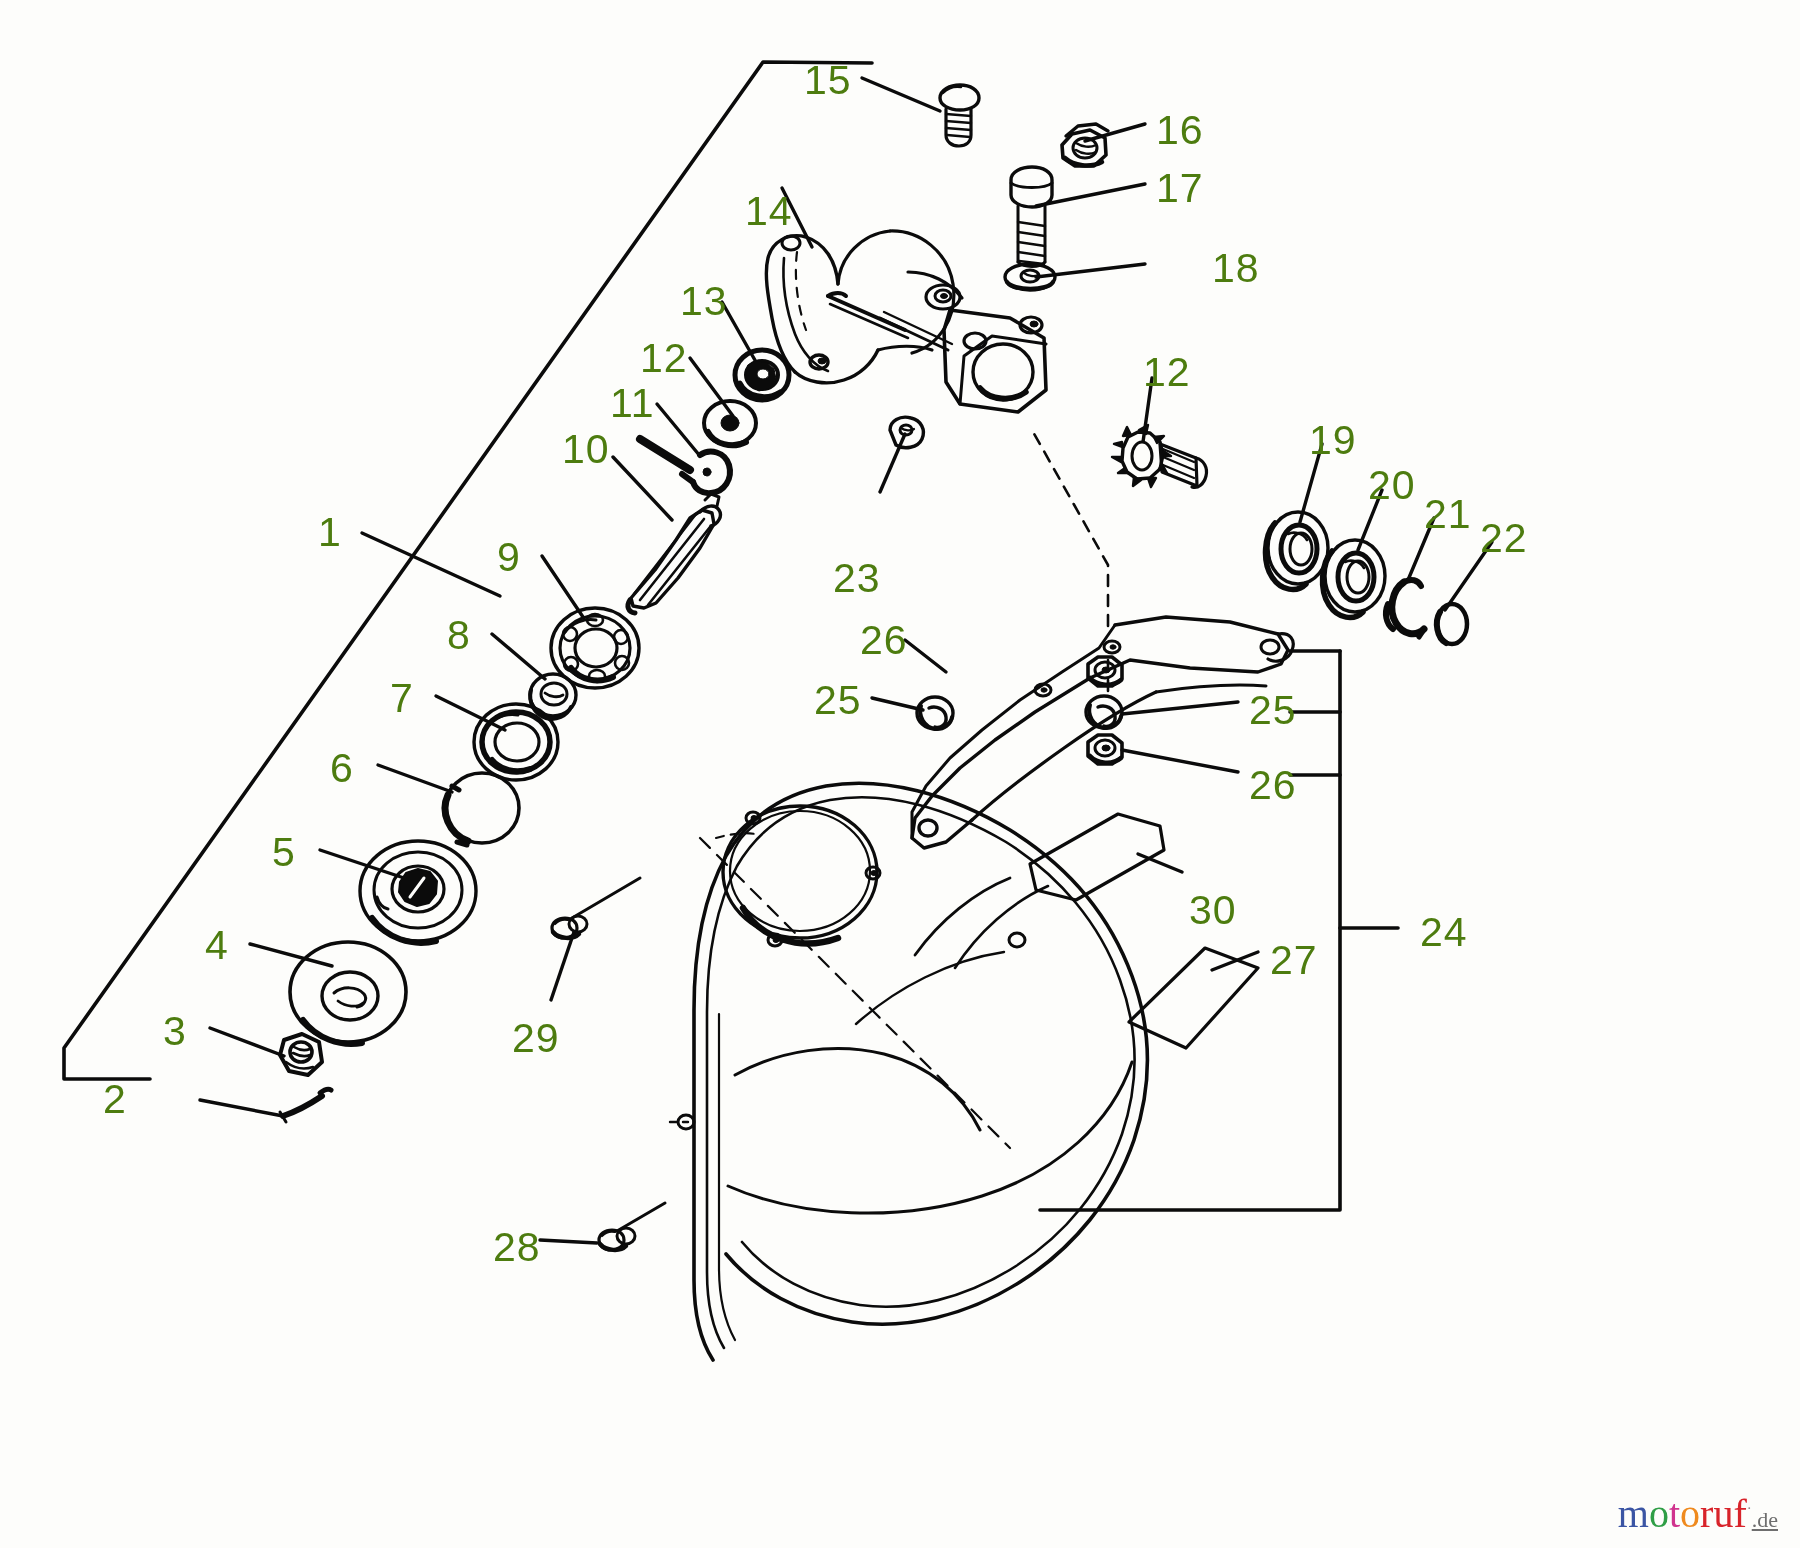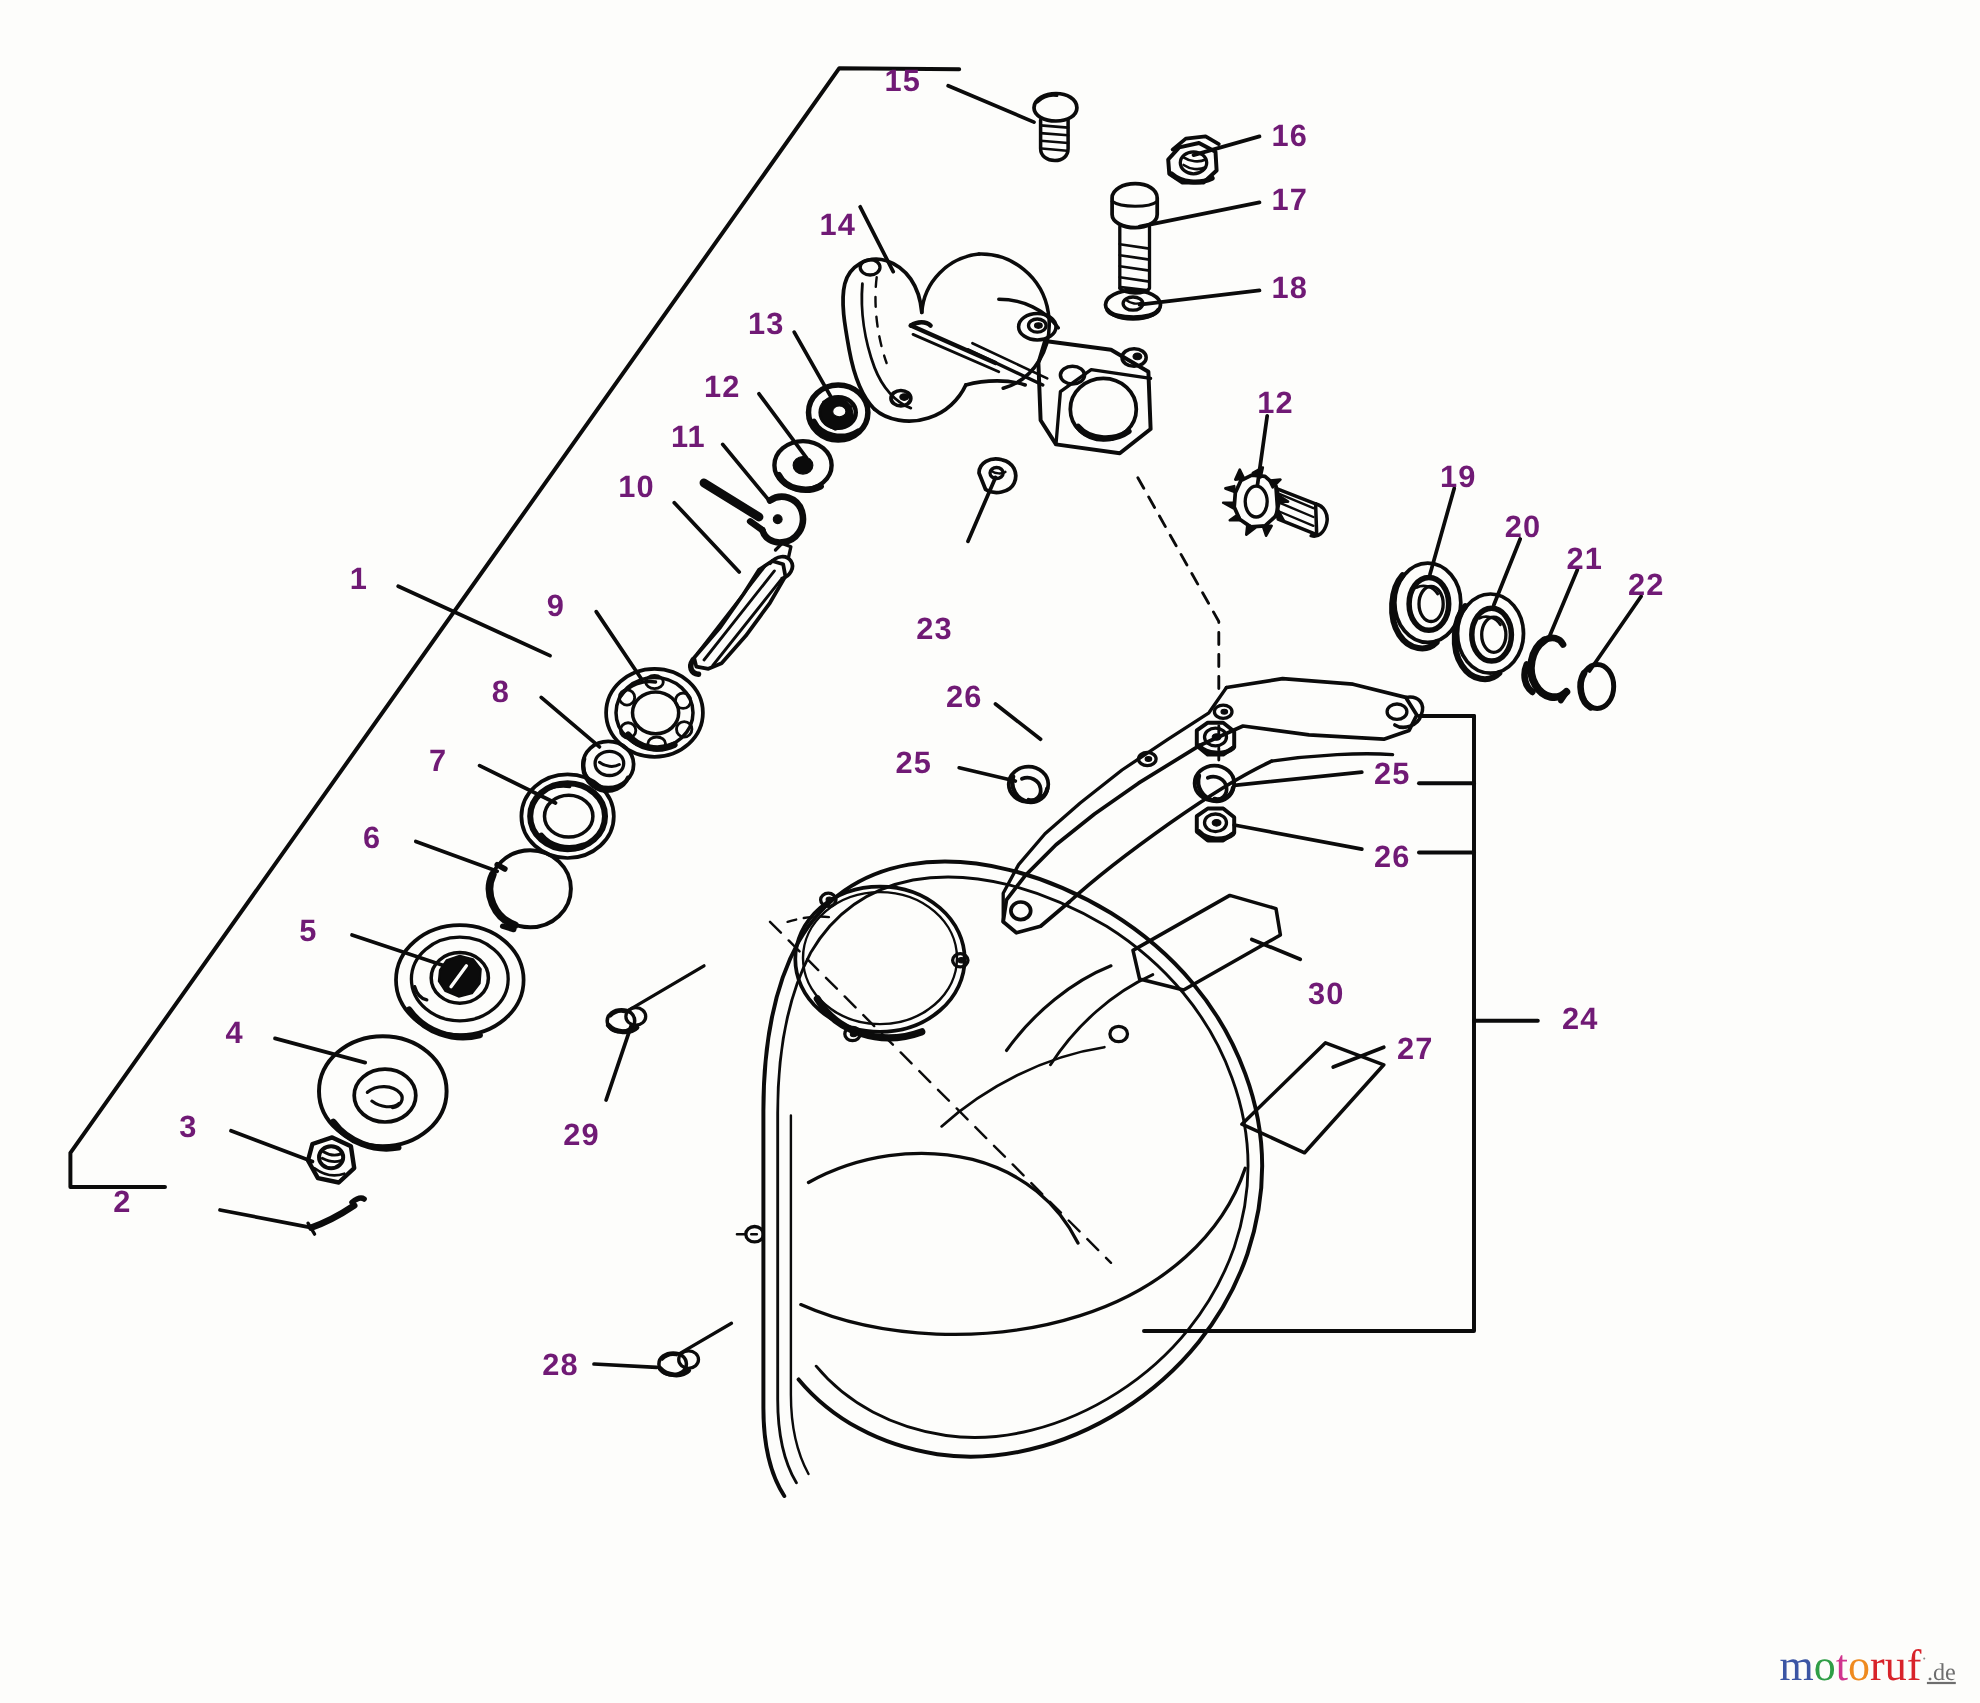--- a/index.html
+++ b/index.html
@@ -20,23 +20,23 @@
   #diagram-svg {
     position: absolute;
     left: 0;
     top: 0;
     width: 1800px;
     height: 1548px;
   }
   .callout-num {
     position: absolute;
     font-family: "Liberation Sans", sans-serif;
-    font-size: 28px;
-    font-weight: 700;
-    color: #701a75;
+    font-size: 41px;
+    font-weight: 400;
+    color: #4d7c0f;
     letter-spacing: 1px;
     line-height: 1;
     user-select: none;
     white-space: nowrap;
   }
   #watermark {
     position: absolute;
     right: 22px;
     bottom: 14px;
     font-family: "Liberation Serif", serif;
@@ -458,21 +458,21 @@
   <div class="callout-num" style="left:447px;  top:615px;">8</div>
   <div class="callout-num" style="left:497px;  top:537px;">9</div>
   <div class="callout-num" style="left:562px;  top:429px;">10</div>
   <div class="callout-num" style="left:610px;  top:383px;">11</div>
   <div class="callout-num" style="left:640px; top:338px;">12</div>
   <div class="callout-num" style="left:680px;  top:281px;">13</div>
   <div class="callout-num" style="left:745px;  top:167px;margin-top:24px;">14</div>
   <div class="callout-num" style="left:804px;  top:60px;">15</div>
   <div class="callout-num" style="left:1156px; top:110px;">16</div>
   <div class="callout-num" style="left:1156px; top:168px;">17</div>
-  <div class="callout-num" style="left:1156px; top:248px;">18</div>
+  <div class="callout-num" style="left:1212px; top:248px;">18</div>
   <div class="callout-num" style="left:1309px; top:420px;">19</div>
   <div class="callout-num" style="left:1368px; top:465px;">20</div>
   <div class="callout-num" style="left:1424px; top:494px;">21</div>
   <div class="callout-num" style="left:1480px; top:518px;">22</div>
   <div class="callout-num" style="left:833px;  top:510px;margin-top:48px;">23</div>
   <div class="callout-num" style="left:1143px; top:352px;">12</div>
   <div class="callout-num" style="left:1420px; top:912px;">24</div>
   <div class="callout-num" style="left:814px;  top:680px;">25</div>
   <div class="callout-num" style="left:1249px; top:690px;">25</div>
   <div class="callout-num" style="left:860px;  top:620px;">26</div>

